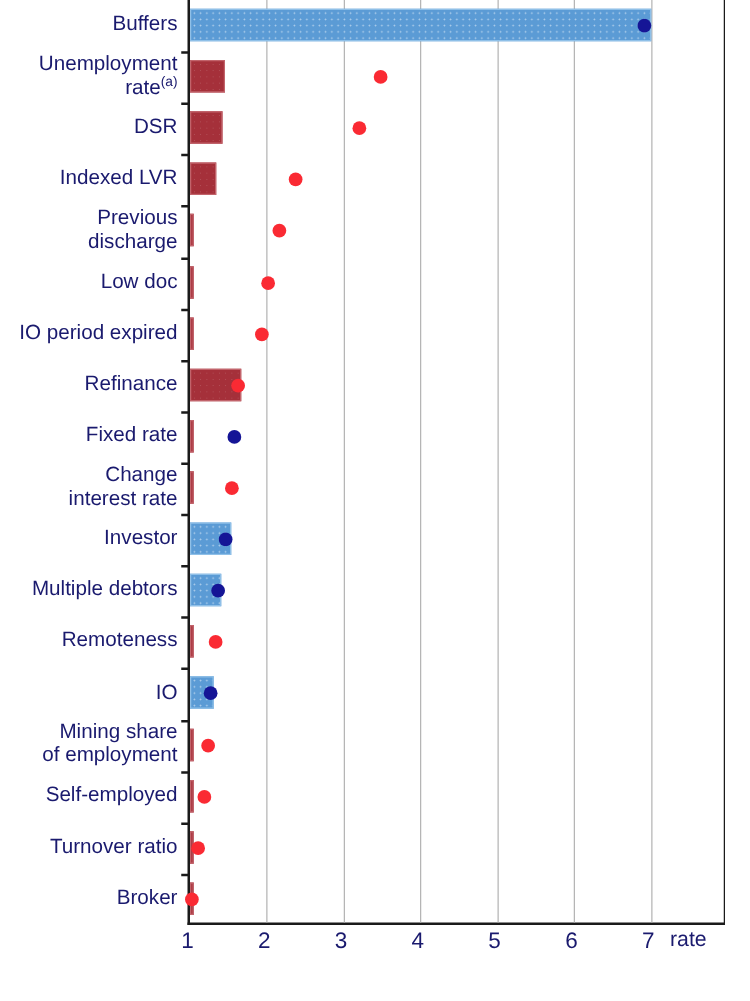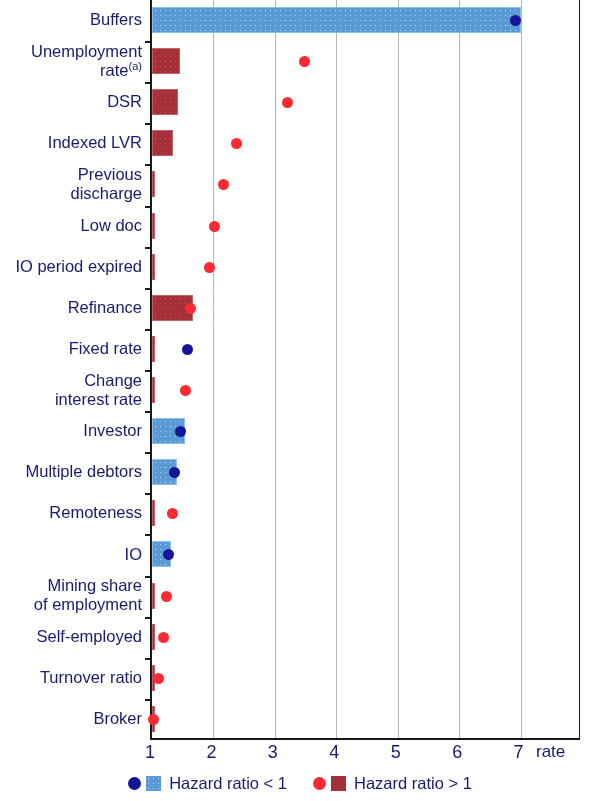--- a/index.html
+++ b/index.html
@@ -304,26 +304,14 @@
       <div class="xtick-label" style="left: 211.429px;">2</div>
       <div class="xtick-label" style="left: 272.857px;">3</div>
       <div class="xtick-label" style="left: 334.286px;">4</div>
       <div class="xtick-label" style="left: 395.714px;">5</div>
       <div class="xtick-label" style="left: 457.143px;">6</div>
       <div class="xtick-label" style="left: 518.571px;">7</div>
     </div>
 
   <div class="xaxis-unit">rate</div>
 
-  <div class="legend">
-      <div class="legend-entry">
-        <span class="legend-dot low"></span>
-        <span class="legend-swatch low"></span>
-        <span class="legend-text">Hazard ratio &lt; 1</span>
-      </div>
-      <div class="legend-entry">
-        <span class="legend-dot high"></span>
-        <span class="legend-swatch high"></span>
-        <span class="legend-text">Hazard ratio &gt; 1</span>
-      </div>
-    </div>
 
 </div>
 
 </body></html>

